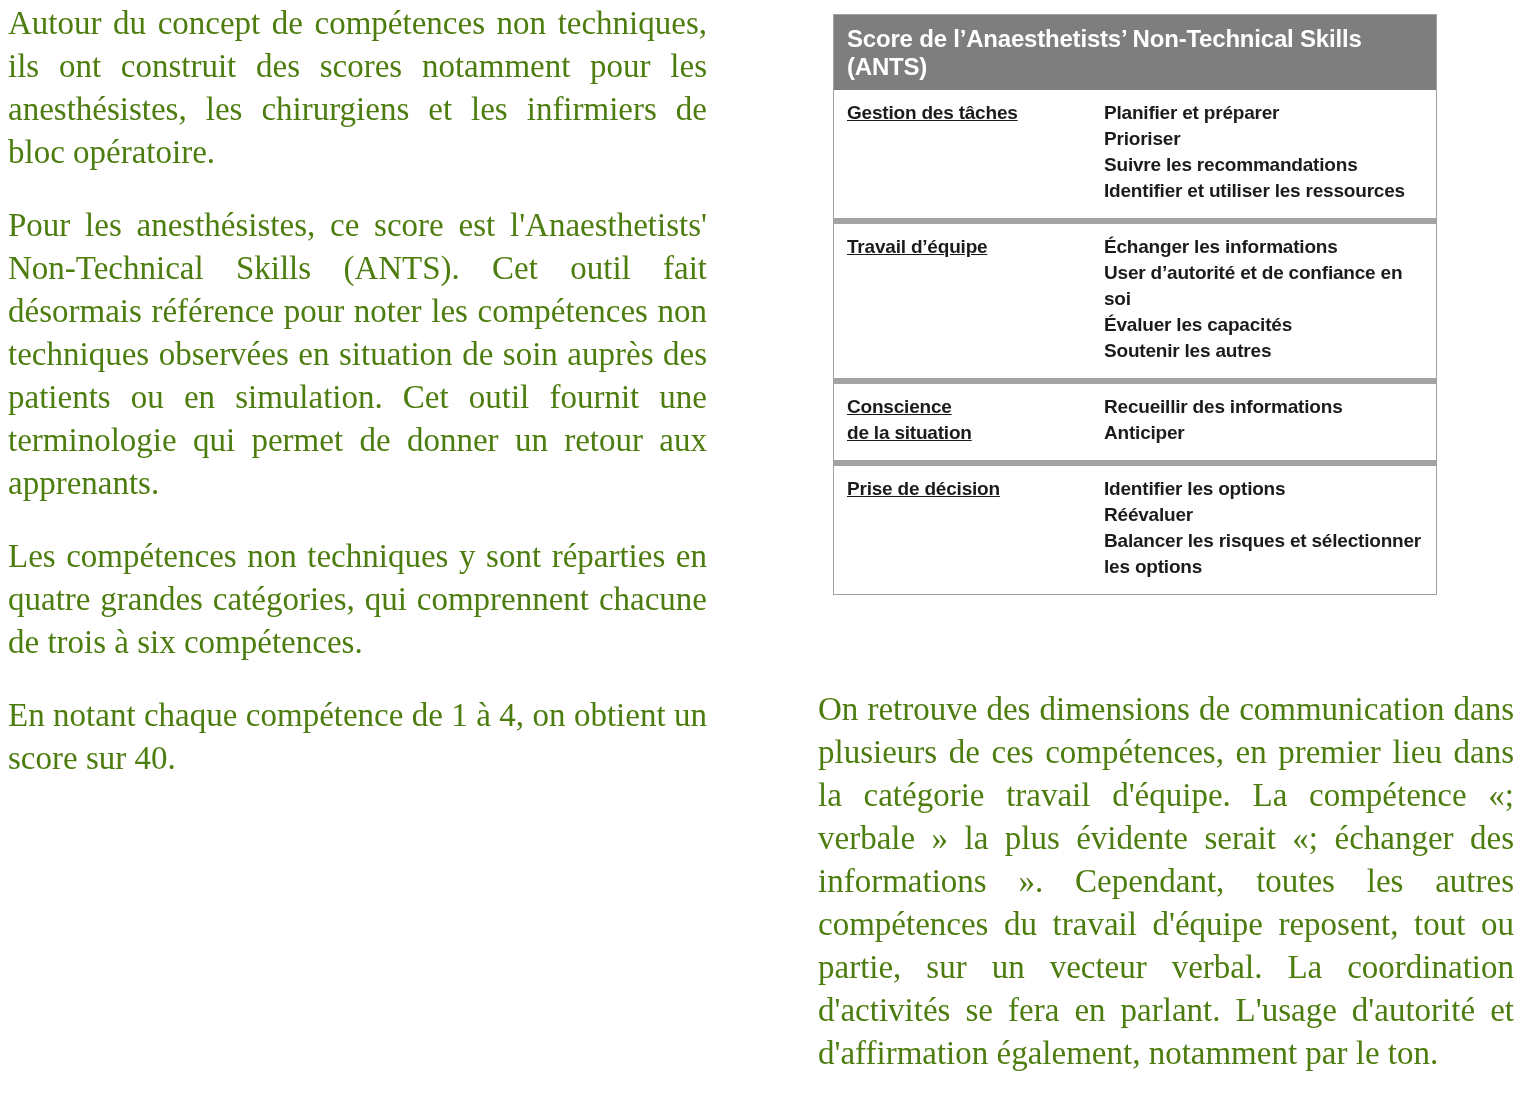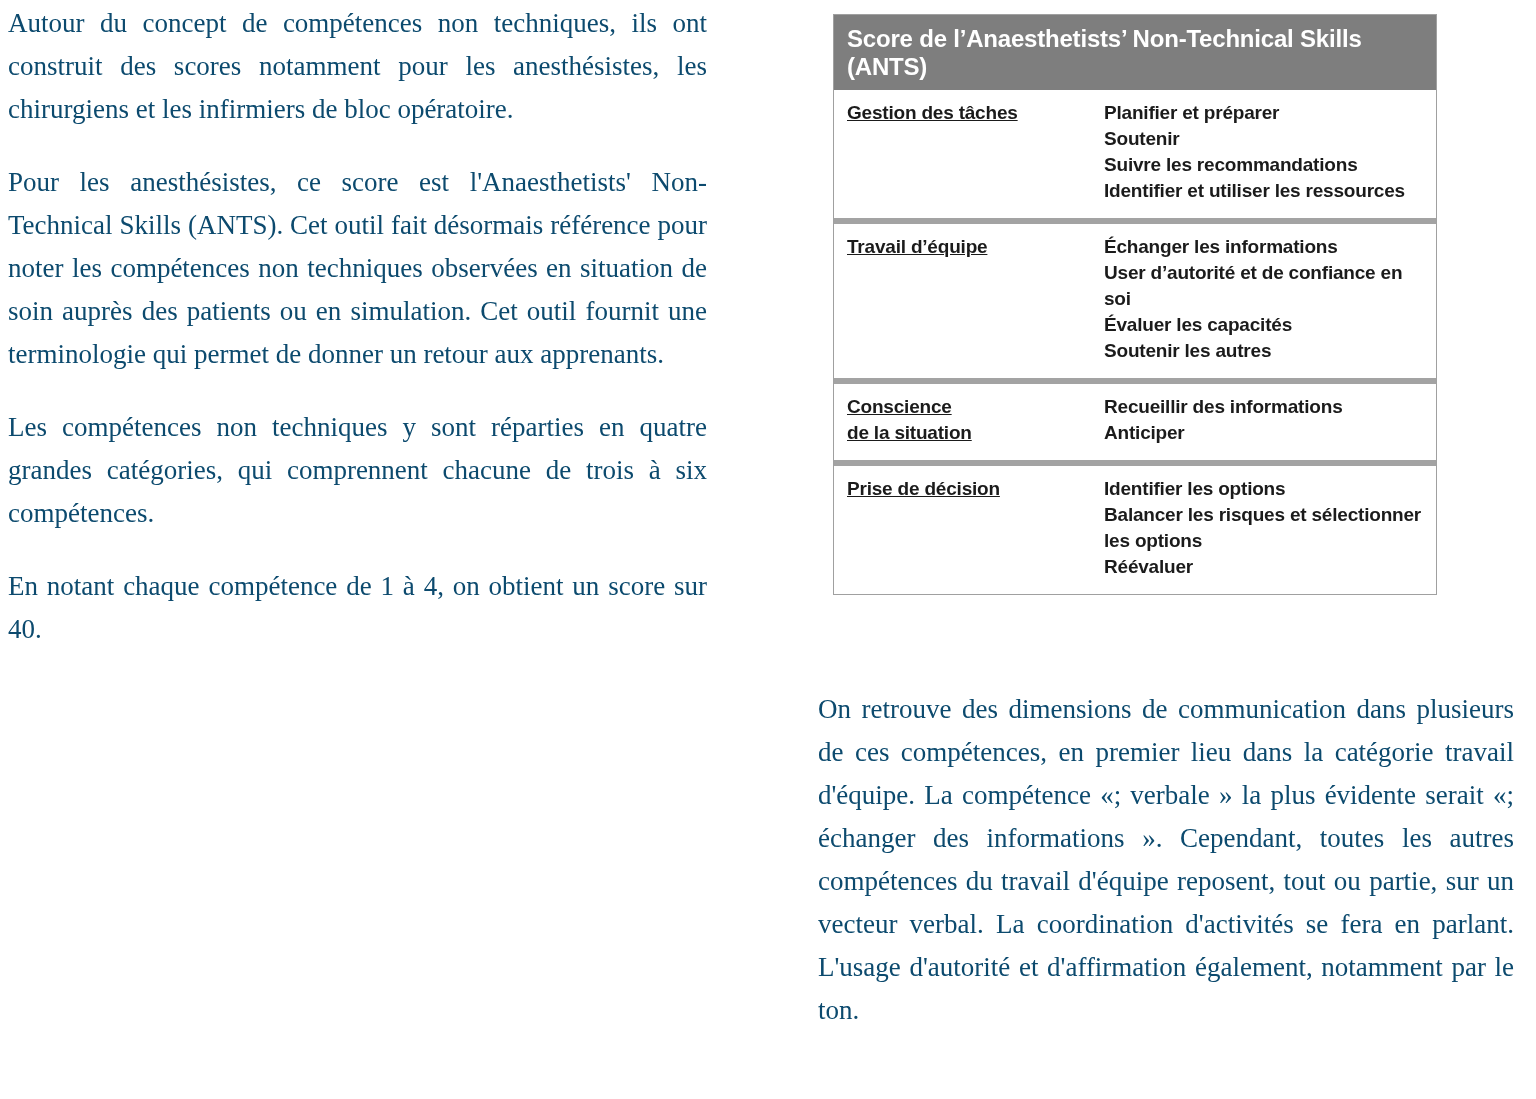--- a/index.html
+++ b/index.html
@@ -11,23 +11,23 @@
   .page {
     position: relative;
     width: 1536px; height: 1099px;
     background: #ffffff;
   }
 
   
   .body-col {
     position: absolute;
     font-family: "Liberation Serif", serif;
-    font-size: 27px;
+    font-size: 33px;
     line-height: 43px;
-    color: #0c4a6e;
+    color: #4d7c0f;
     text-align: justify;
     hyphens: none;
   }
   .body-col p { margin: 0 0 30px 0; }
   #left-column  { left: 8px;  top: 2px;  width: 699px; }
   #right-column { left: 818px; top: 688px; width: 696px; }
 
   
   .ants-table {
     position: absolute;
@@ -74,21 +74,21 @@
   </div>
 
   <div class="ants-table">
     <div class="table-header">Score de l’Anaesthetists’ Non-Technical Skills
 (ANTS)</div>
 
     <div class="table-row">
       <div class="cell-category">Gestion des tâches</div>
       <div class="cell-skills">
         <div class="skill-line">Planifier et préparer</div>
-        <div class="skill-line">Soutenir</div>
+        <div class="skill-line">Prioriser</div>
         <div class="skill-line">Suivre les recommandations</div>
         <div class="skill-line">Identifier et utiliser les ressources</div>
       </div>
     </div>
 
     <div class="table-row">
       <div class="cell-category">Travail d’équipe</div>
       <div class="cell-skills">
         <div class="skill-line">Échanger les informations</div>
         <div class="skill-line">User d’autorité et de confiance en soi</div>
@@ -103,23 +103,23 @@
       <div class="cell-skills">
         <div class="skill-line">Recueillir des informations</div>
         <div class="skill-line">Anticiper</div>
       </div>
     </div>
 
     <div class="table-row">
       <div class="cell-category">Prise de décision</div>
       <div class="cell-skills">
         <div class="skill-line">Identifier les options</div>
+        <div class="skill-line">Réévaluer</div>
         <div class="skill-line">Balancer les risques et sélectionner
 les options</div>
-        <div class="skill-line">Réévaluer</div>
       </div>
     </div>
   </div>
 
   <div class="body-col" id="right-column">
     <p>On retrouve des dimensions de communication dans plusieurs de ces compétences, en premier lieu dans la catégorie travail d'équipe. La compétence «; verbale » la plus évidente serait «; échanger des informations ». Cependant, toutes les autres compétences du travail d'équipe reposent, tout ou partie, sur un vecteur verbal. La coordination d'activités se fera en parlant. L'usage d'autorité et d'affirmation également, notamment par le ton.</p>
   </div>
 
 </div>
 

